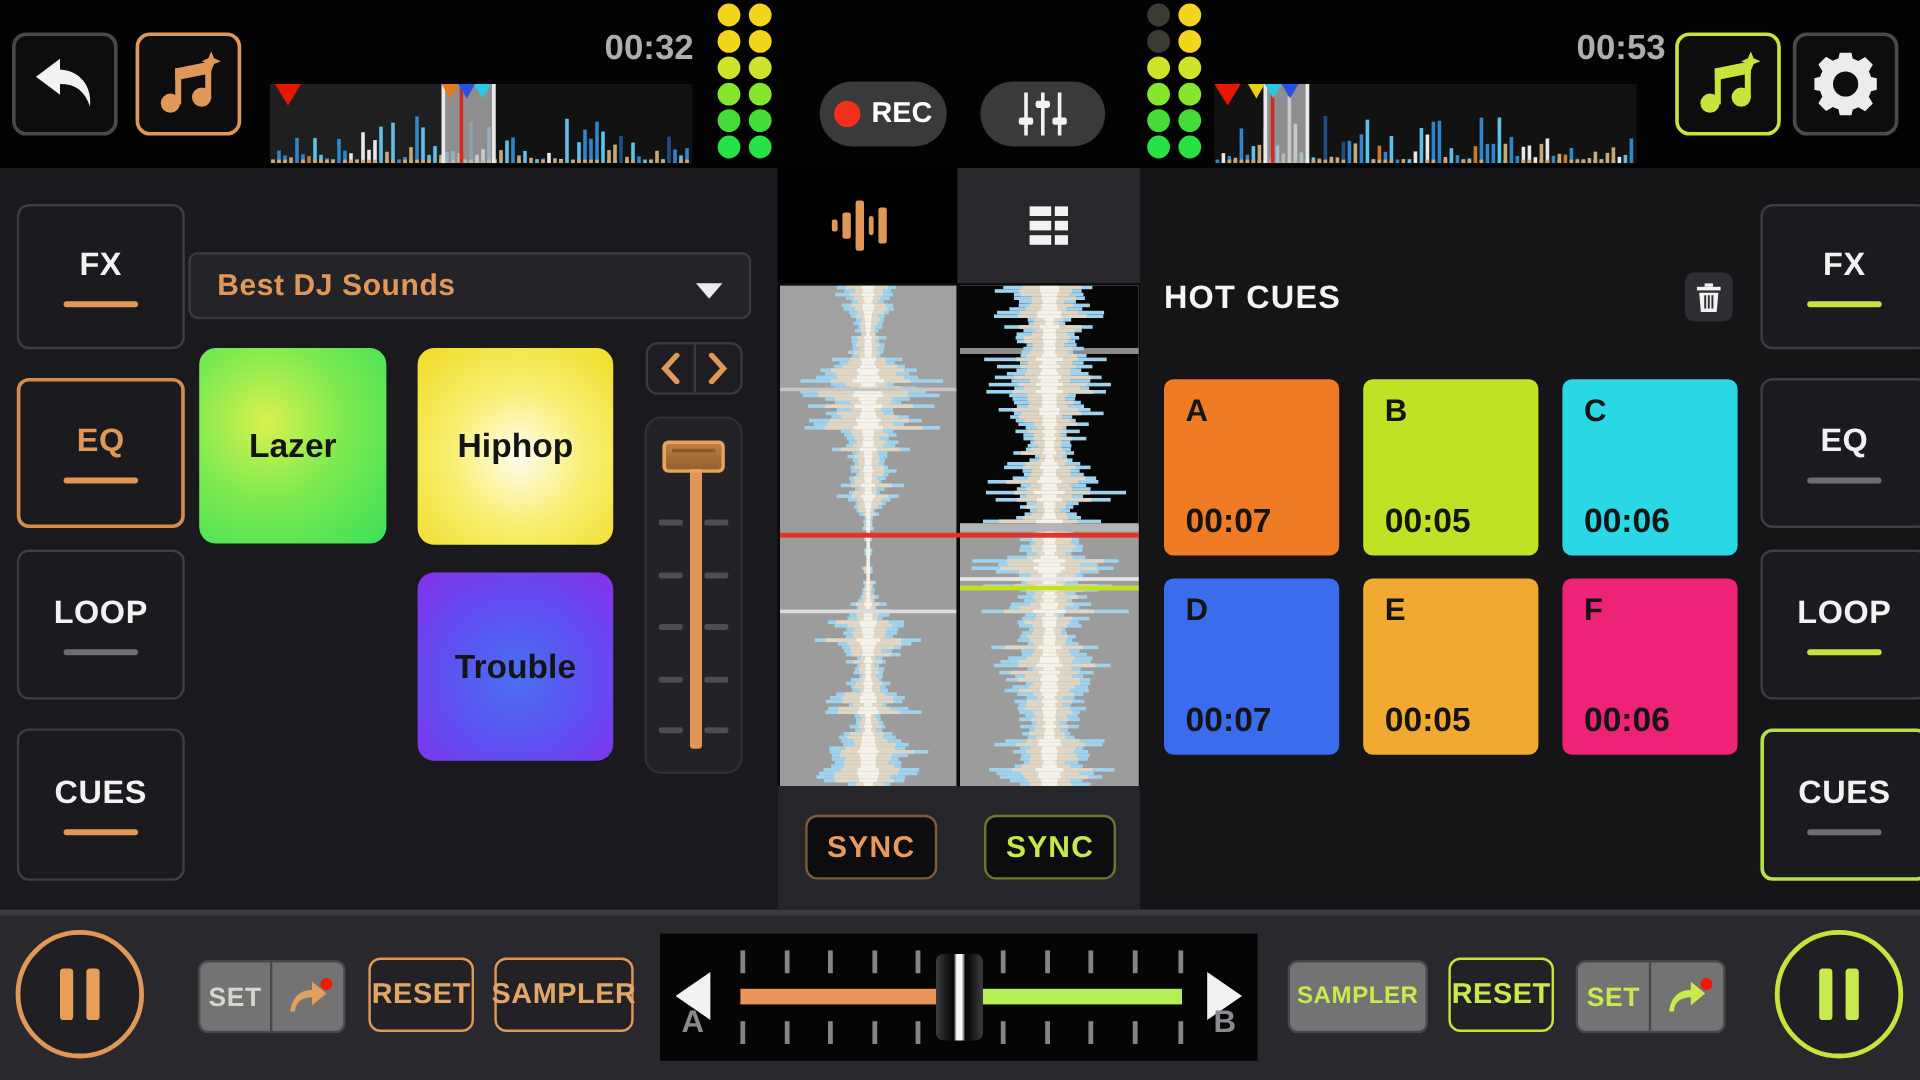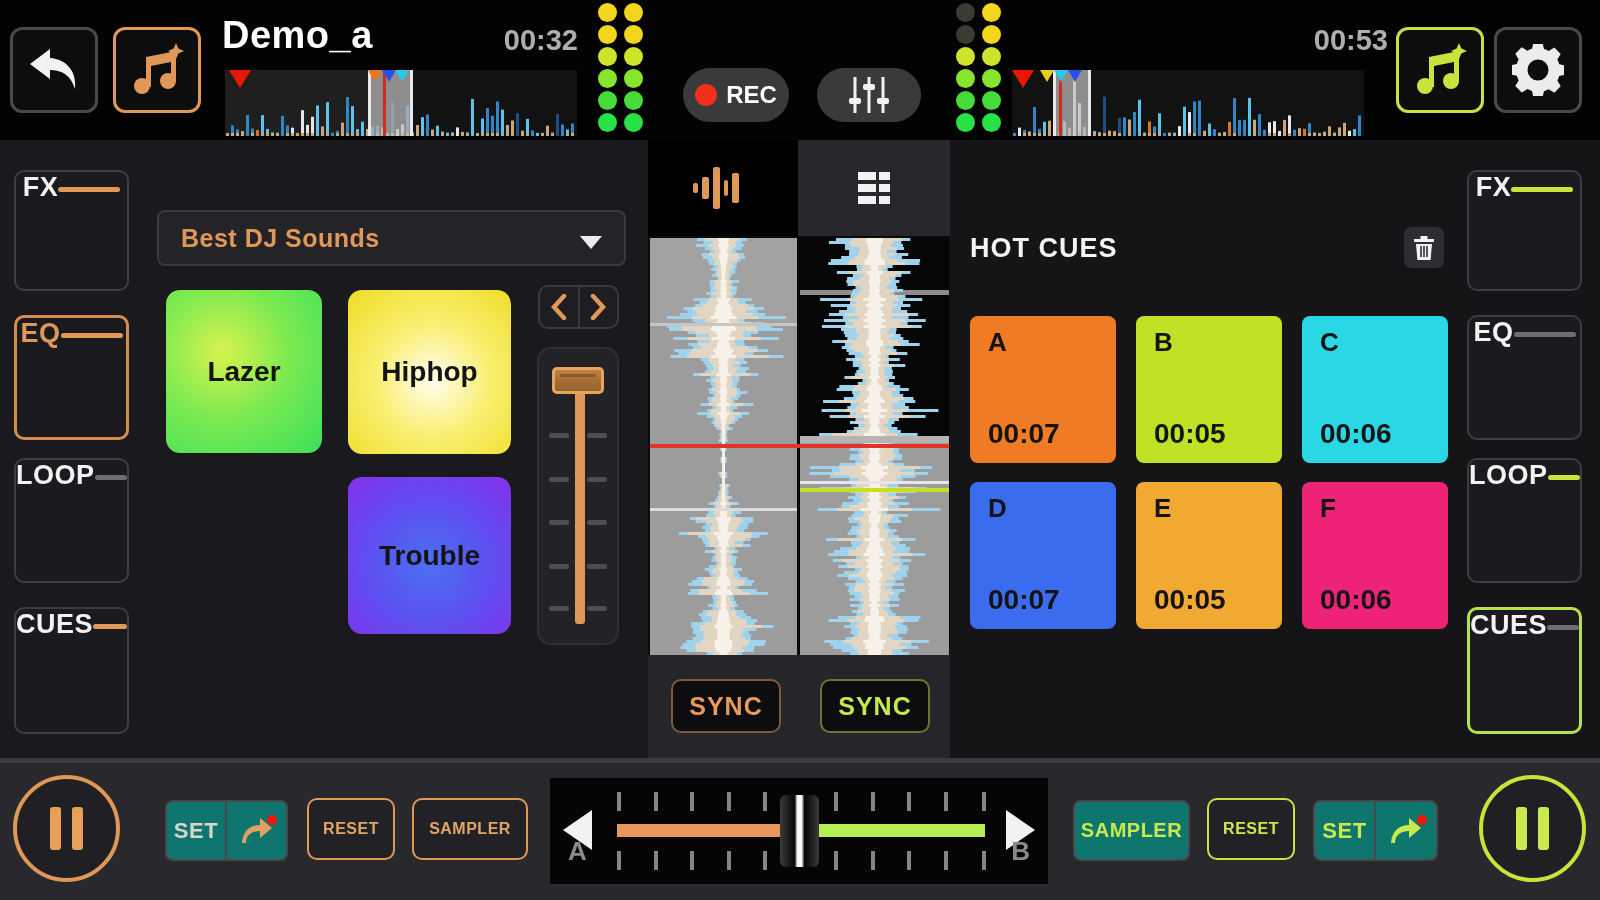--- a/index.html
+++ b/index.html
@@ -26,21 +26,21 @@
   .ovw .winb { position:absolute; top:0; width:3px; height:66px; background:#e9e9e9; }
   .ovw .redline { position:absolute; top:0; width:3px; height:66px; background:#d22a1e; }
   .tri-down { position:absolute; width:0; height:0; border-left:11px solid transparent; border-right:11px solid transparent; border-top:18px solid #e81800; }
   .mini-tri { position:absolute; width:0; height:0; border-left:7px solid transparent; border-right:7px solid transparent; border-top:12px solid #fff; }
 
   
   #left-deck  { position:absolute; left:0; top:140px; width:648px; height:618px; background:#1a1a1e; }
   #center-col { position:absolute; left:648px; top:140px; width:302px; height:618px; background:#26262a; }
   #right-deck { position:absolute; left:950px; top:140px; width:650px; height:618px; background:#151517; }
 
-  .modebtn { position:absolute; width:115px; border-radius:10px; background:#1b1b1f; border:2px solid #3e3e42; display:flex; justify-content:center; }
+  .modebtn { position:absolute; width:140px; border-radius:10px; background:#1b1b1f; border:2px solid #3e3e42; display:flex; flex-direction:column; align-items:center; justify-content:center; }
   .modebtn .lbl { font-size:27px; color:#f2f2f2; letter-spacing:0.5px; }
   .modebtn .bar { width:62px; height:5px; border-radius:3px; margin-top:15px; background:#e09858; }
 
   #dropdown { position:absolute; left:157px; top:210px; width:469px; height:56px; border-radius:8px; background:#242428; border:2px solid #3a3a3e; display:flex; align-items:center; }
   #dropdown .val { margin-left:22px; font-size:25px; color:#e09858; letter-spacing:0.5px; }
   #dropdown .caret { position:absolute; right:22px; top:24px; width:0; height:0; border-left:11px solid transparent; border-right:11px solid transparent; border-top:13px solid #ececec; }
 
   .pad { position:absolute; border-radius:14px; display:flex; align-items:center; justify-content:center; }
   .pad .lbl { font-size:28px; color:#141414; }
 
@@ -69,26 +69,26 @@
   #hot-cues-title { position:absolute; left:970px; top:233px; font-size:27px; color:#f4f4f4; letter-spacing:1px; }
   #trash-btn { position:absolute; left:1404px; top:227px; width:40px; height:41px; border-radius:8px; background:#2e2e32; display:flex; align-items:center; justify-content:center; }
   .cue { position:absolute; width:146px; height:147px; border-radius:8px; }
   .cue .lt { position:absolute; left:18px; top:11px; font-size:26px; color:#141414; }
   .cue .tm { position:absolute; left:18px; bottom:13px; font-size:28px; color:#141414; }
 
   
   #bottom-bar { position:absolute; left:0; top:758px; width:1600px; height:142px; background:#29292d; border-top:5px solid #3c3c40; }
   .playbtn { position:absolute; top:775px; width:107px; height:107px; border-radius:50%; border:4px solid #e09858; background:#202024; display:flex; align-items:center; justify-content:center; gap:11px; }
   .playbtn .pb { width:11px; height:43px; border-radius:3px; background:#e8a058; }
-  .combo { position:absolute; top:800px; height:61px; border-radius:8px; border:2px solid #48484c; background:#0f766e; display:flex; }
+  .combo { position:absolute; top:800px; height:61px; border-radius:8px; border:2px solid #48484c; background:#737373; display:flex; }
   .combo .cell { display:flex; align-items:center; justify-content:center; position:relative; }
   .combo .div { width:2px; background:#48484c; }
   .combo .setlbl { font-size:22px; color:#d8d4ce; letter-spacing:0.5px; }
   .obtn { position:absolute; top:798px; height:62px; border-radius:10px; border:2px solid #e09858; background:#222226; display:flex; align-items:center; justify-content:center; }
-  .obtn .lbl { font-size:16px; color:#e2a668; letter-spacing:0.5px; }
+  .obtn .lbl { font-size:24px; color:#e2a668; letter-spacing:0.5px; }
   .reddot { position:absolute; width:10px; height:10px; border-radius:50%; background:#f01800; }
 
   #xfader { position:absolute; left:550px; top:778px; width:498px; height:106px; background:#050505; }
   #xfader .arrow-l { position:absolute; left:13px; top:32px; width:0; height:0; border-top:20px solid transparent; border-bottom:20px solid transparent; border-right:29px solid #f2f2f2; }
   #xfader .arrow-r { position:absolute; right:13px; top:32px; width:0; height:0; border-top:20px solid transparent; border-bottom:20px solid transparent; border-left:29px solid #f2f2f2; }
   #xfader .ab { position:absolute; font-size:26px; color:#8a8a8e; }
   #xfader .tick { position:absolute; width:4px; height:19px; background:#84848a; }
   #xfader .bar { position:absolute; top:46px; height:13px; }
   #xf-handle { position:absolute; left:230px; top:17px; width:39px; height:72px; border-radius:6px; background:linear-gradient(90deg,#3c3c40 0%,#141416 26%,#070707 38%,#f2f2f2 44%,#ffffff 55%,#070707 63%,#141416 74%,#3c3c40 100%); }
 </style>
@@ -111,21 +111,20 @@
           <circle cx="12" cy="43" r="8"></circle>
           <circle cx="38" cy="38" r="8"></circle>
           <rect x="16" y="14" width="5" height="30"></rect>
           <rect x="41" y="9" width="5" height="30"></rect>
           <path d="M16 14 L46 8 L46 18 L16 24 Z"></path>
           <path d="M46 2 l2.4 5.6 L54 10 l-5.6 2.4 L46 18 l-2.4-5.6 L38 10 l5.6-2.4 Z" transform="translate(0,-2)"></path>
         </g>
       </svg>
     </div>
 
-    <div class="deck-title" style="left:222px;">Demo_a</div>
     <div class="deck-time" style="left:460px; width:118px;">00:32</div>
 
     <div class="ovw" style="left:225px;">
       <div class="block" style="left:0; width:143px;"></div>
       <svg id="ovw-a" width="352" height="66">
           <rect x="1" y="62.99310258099083" width="3" height="3.0068974190091686" fill="#c8a878"></rect>
           <rect x="1" y="63" width="3" height="3" fill="#c8a878"></rect>
           <rect x="6" y="55.33799159107056" width="3" height="10.662008408929434" fill="#2f86c8"></rect>
           <rect x="6" y="63" width="3" height="3" fill="#c8a878"></rect>
           <rect x="11" y="59.50686676997304" width="3" height="6.493133230026962" fill="#2f86c8"></rect>

